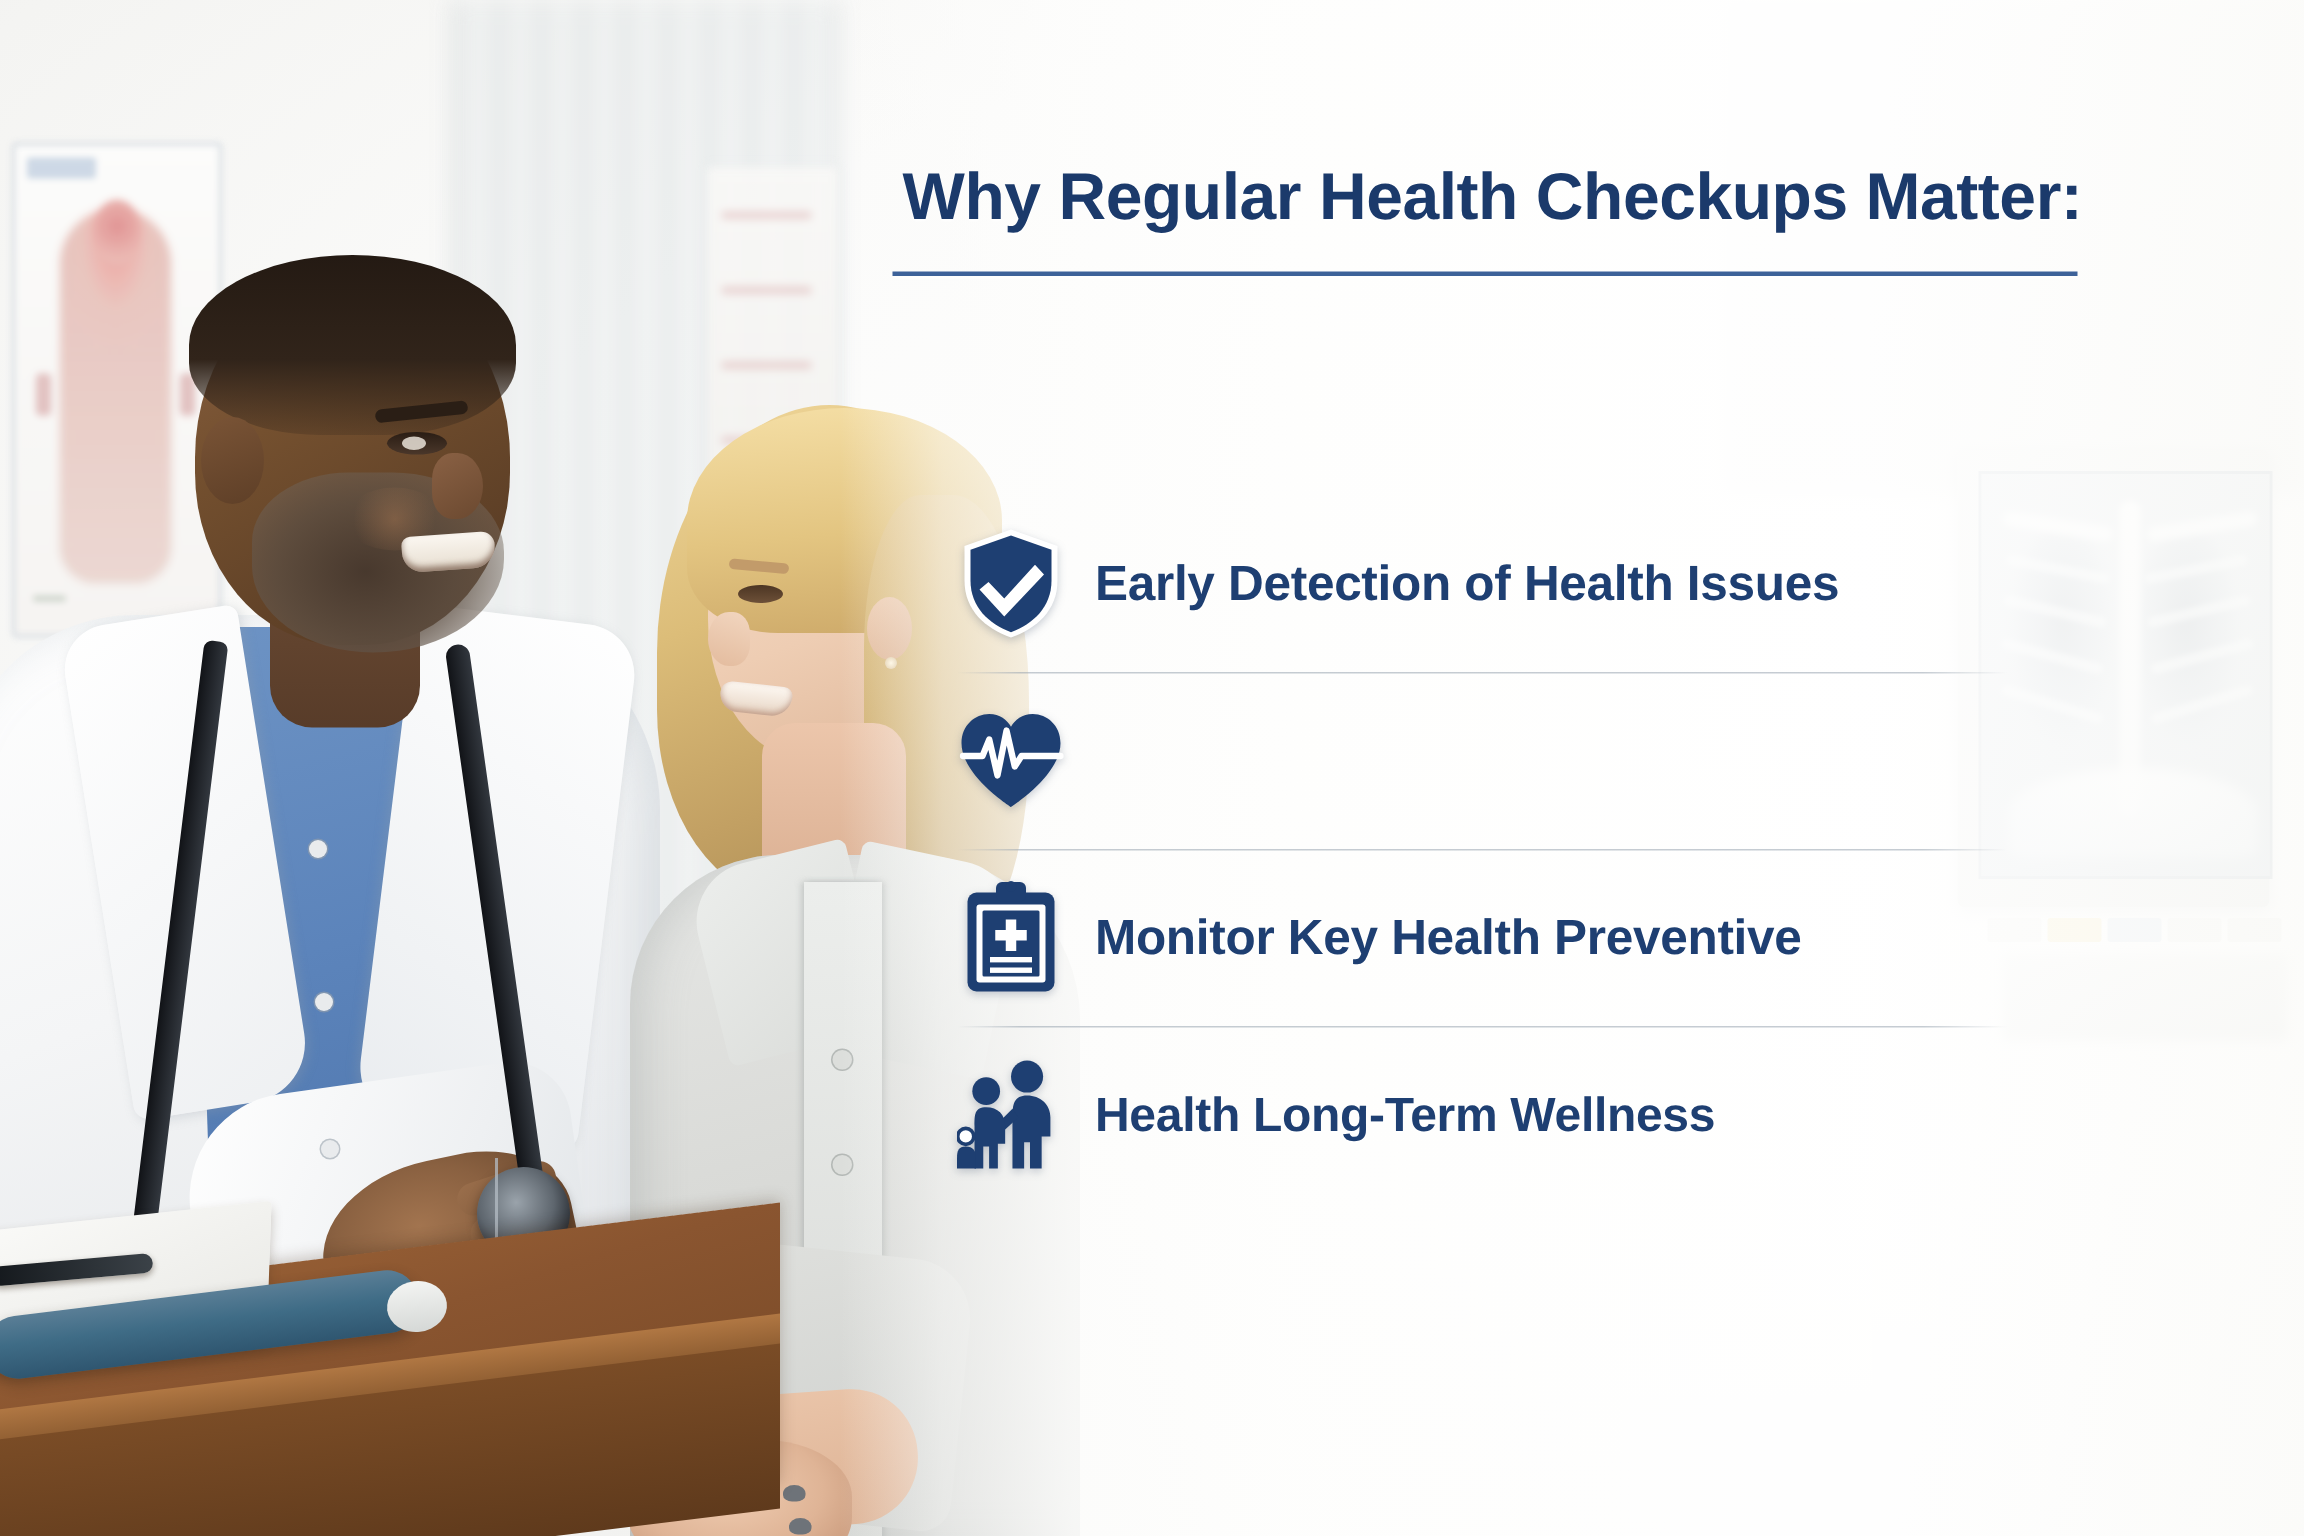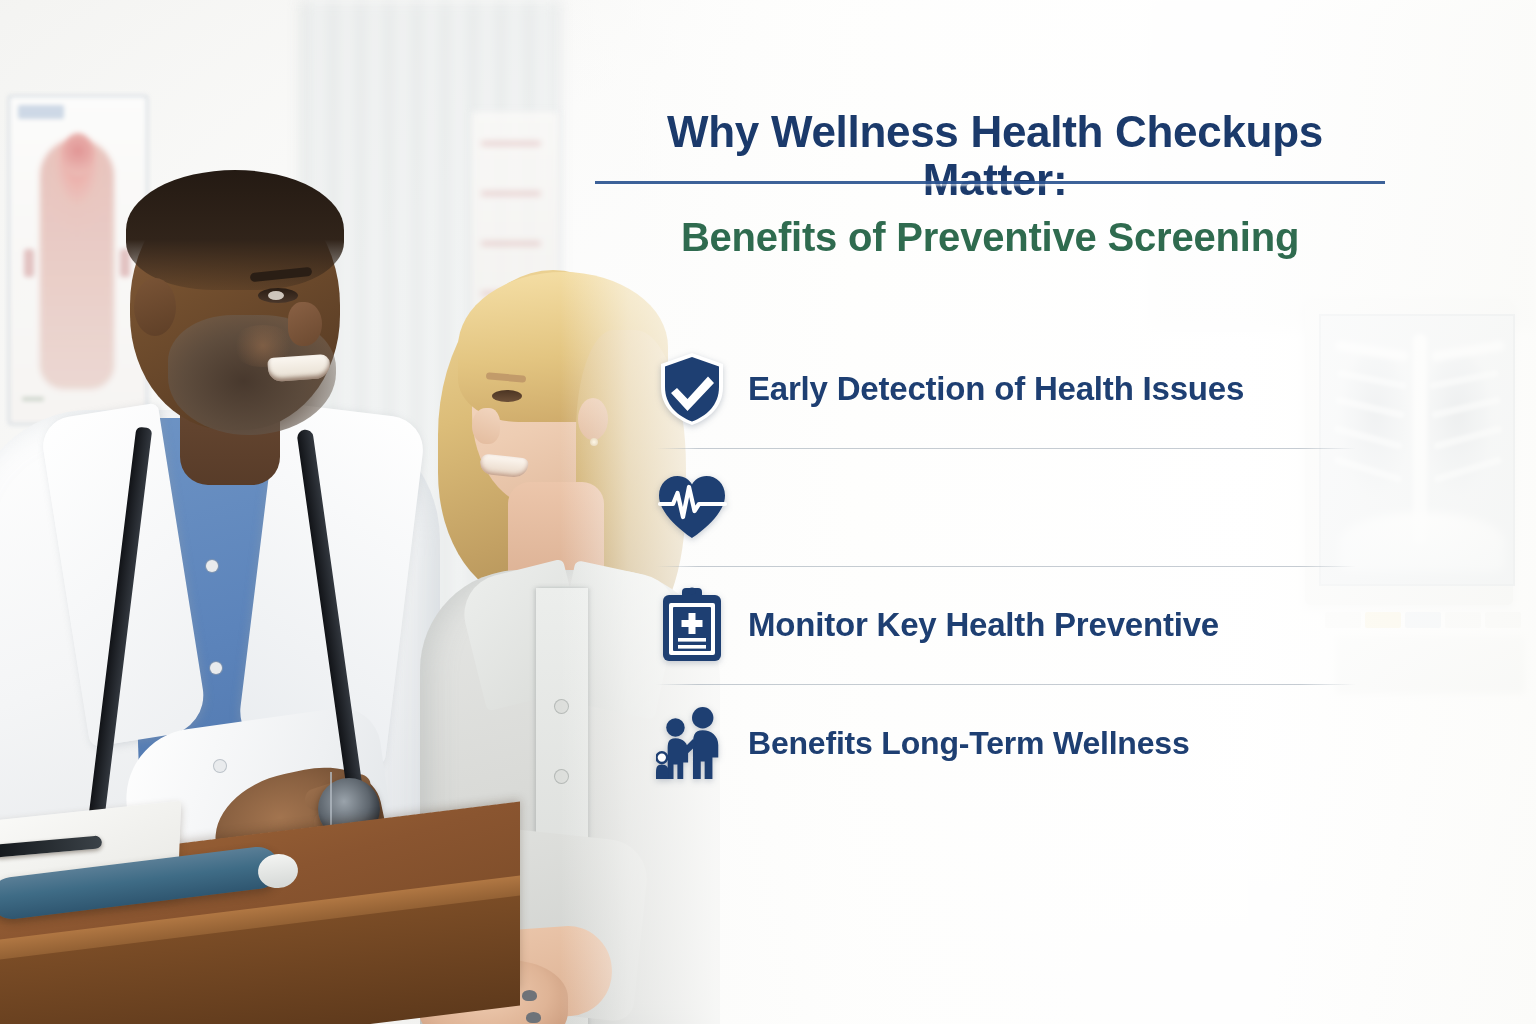--- a/index.html
+++ b/index.html
@@ -371,21 +371,21 @@
     background:#2d5591; opacity:.92;
     box-shadow:0 2px 2px rgba(255,255,255,.7);
   }
   .subtitle {
     position:absolute; left:595px; top:215px; width:790px;
     font-size:40px; font-weight:bold; color:#2f6b4f; text-align:center;
     letter-spacing:-.2px;
     text-shadow:0 1px 2px rgba(255,255,255,.8);
   }
 
-  .benefits { position:absolute; left:656px; top:330px; width:720px; }
+  .benefits { position:absolute; left:638px; top:330px; width:720px; }
   .benefit {
     position:relative; display:flex; align-items:center; gap:20px;
     height:118px;
   }
   .benefit + .benefit::before {
     content:""; position:absolute; left:0px; top:0; width:700px; height:1px;
     background:linear-gradient(90deg, rgba(160,170,180,0) 0%, rgba(150,162,174,.55) 6%,
       rgba(150,162,174,.55) 92%, rgba(160,170,180,0) 100%);
   }
   .b-icon {
@@ -523,25 +523,24 @@
     <div class="clipboard"></div>
     <div class="pen"></div>
     <div class="roll"></div>
     <div class="roll-cap"></div>
   </div>
 
   <div class="wash"></div>
 
   <div class="content">
 
-    <div class="title">Why Wellness Health Checkups Matter:</div>
+    <div class="title">Why Regular Health Checkups Matter:</div>
 
     <div class="title-rule"></div>
 
-    <div class="subtitle">Benefits of Preventive Screening</div>
 
     <div class="benefits">
 
       <div class="benefit">
         <span class="b-icon">
           <svg width="70" height="76" viewBox="0 0 70 76">
             <path d="M35 2 L66 13 V36 C66 56 52 68 35 74 C18 68 4 56 4 36 V13 Z" fill="#ffffff"></path>
             <path d="M35 6 L62 15.5 V36 C62 54 49.5 65 35 70.5 C20.5 65 8 54 8 36 V15.5 Z" fill="#1e3f72"></path>
             <path d="M20 37 L30.5 48 L51 25.5 L57 32 L30.5 60 L14 42 Z" fill="#ffffff"></path>
           </svg>
@@ -585,18 +584,18 @@
             <path d="M38 34 L26 46 L30 51 L42 40 Z" fill="#1e3f72"></path>
 
             <circle cx="20" cy="22" r="9.5" fill="#1e3f72"></circle>
             <path d="M20 33 C28 33 33 38 33 46 V58 H28 V75 H22 V60 H18 V75 H12 V46
                      C12 38 12 33 20 33 Z" fill="#1e3f72"></path>
 
             <circle cx="6" cy="53" r="5.5" fill="#ffffff" stroke="#1e3f72" stroke-width="2.5"></circle>
             <path d="M6 60 C11 60 13 63 13 68 V75 H0 V68 C0 63 1 60 6 60 Z" fill="#1e3f72"></path>
           </svg>
         </span>
-        <span class="b-label">Benefits Long-Term Wellness</span>
+        <span class="b-label">Health Long-Term Wellness</span>
       </div>
 
     </div>
   </div>
 </div>
 
 </body></html>

